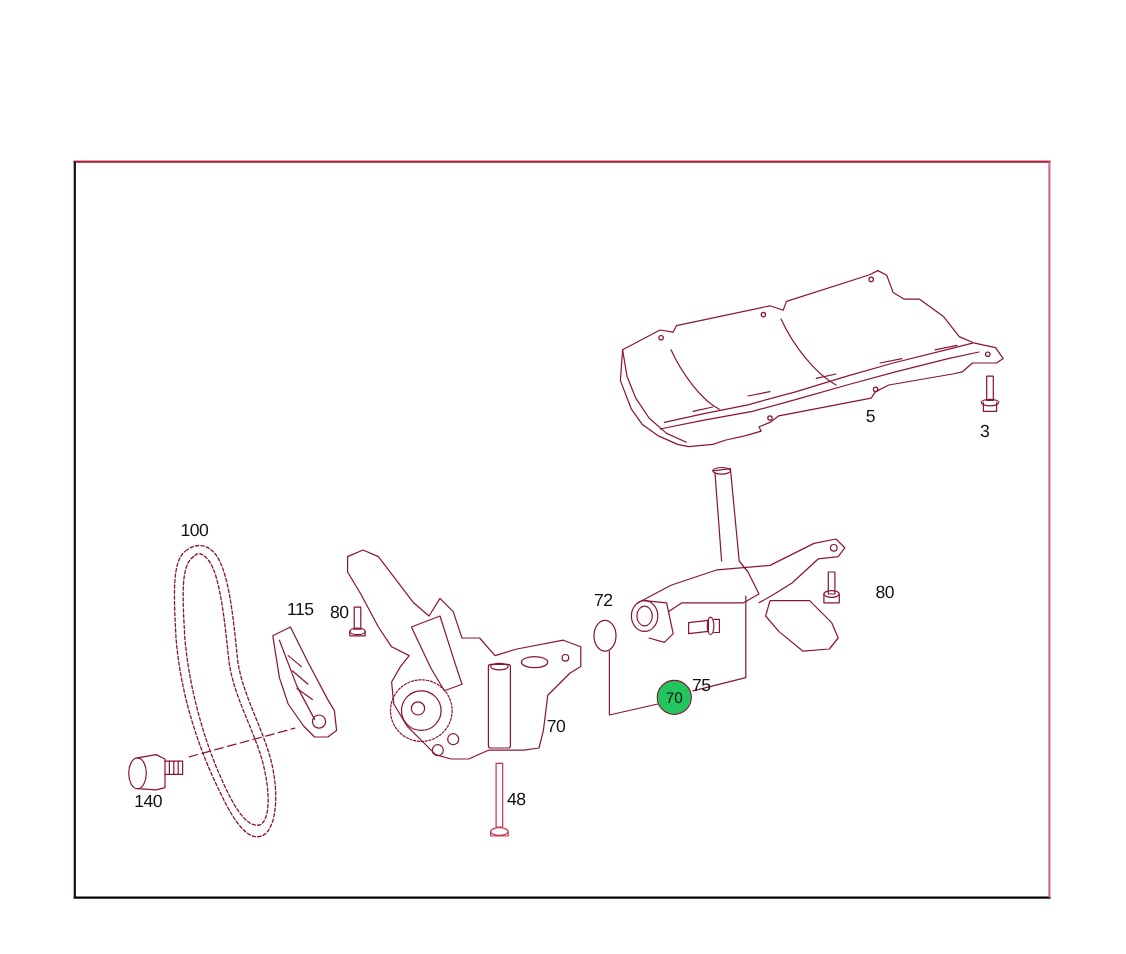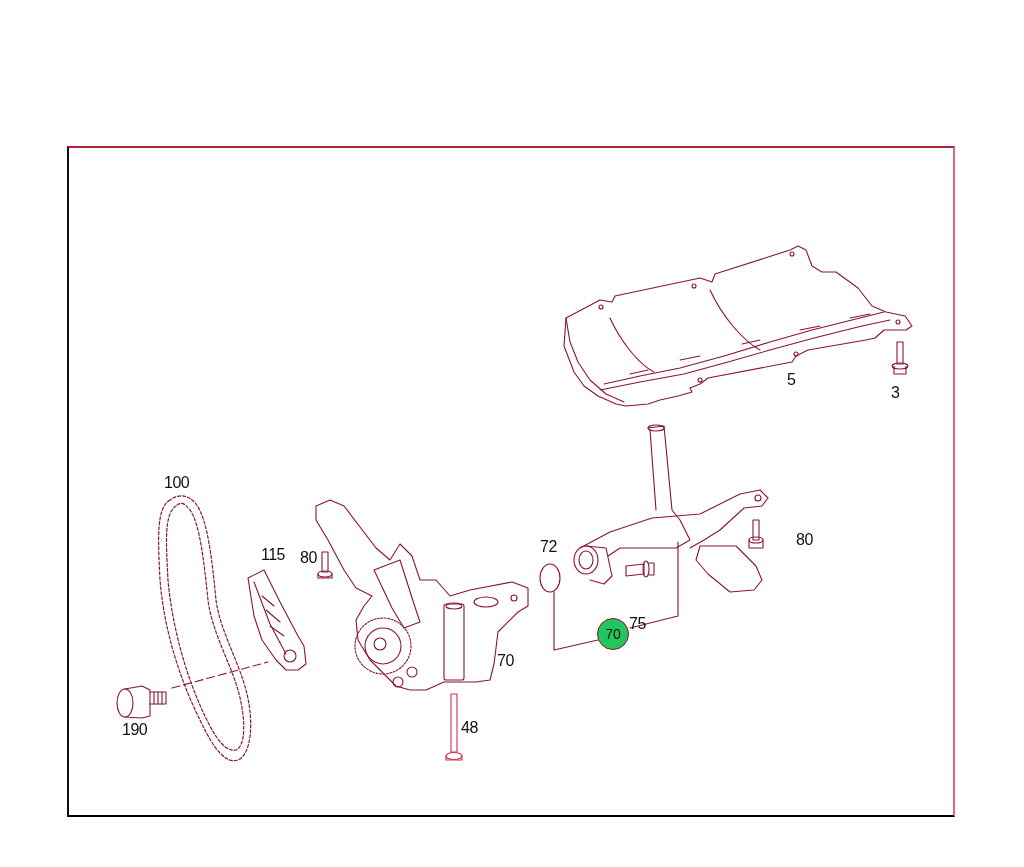--- a/index.html
+++ b/index.html
@@ -126,14 +126,14 @@
 <div class="lbl" style="left:787px;top:372px">5</div>
 <div class="lbl" style="left:891px;top:385px">3</div>
 <div class="lbl" style="left:497px;top:653px">70</div>
 <div class="lbl" style="left:300px;top:550px">80</div>
 <div class="lbl" style="left:461px;top:720px">48</div>
 <div class="circ" style="left:597px;top:618px">70</div>
 <div class="lbl" style="left:540px;top:539px">72</div>
 <div class="lbl" style="left:629px;top:616px">75</div>
 <div class="lbl" style="left:796px;top:532px">80</div>
 <div class="lbl" style="left:164px;top:475px">100</div>
-<div class="lbl" style="left:122px;top:722px">190</div>
+<div class="lbl" style="left:122px;top:722px">140</div>
 <div class="lbl" style="left:261px;top:547px">115</div>
 
 </body></html>

